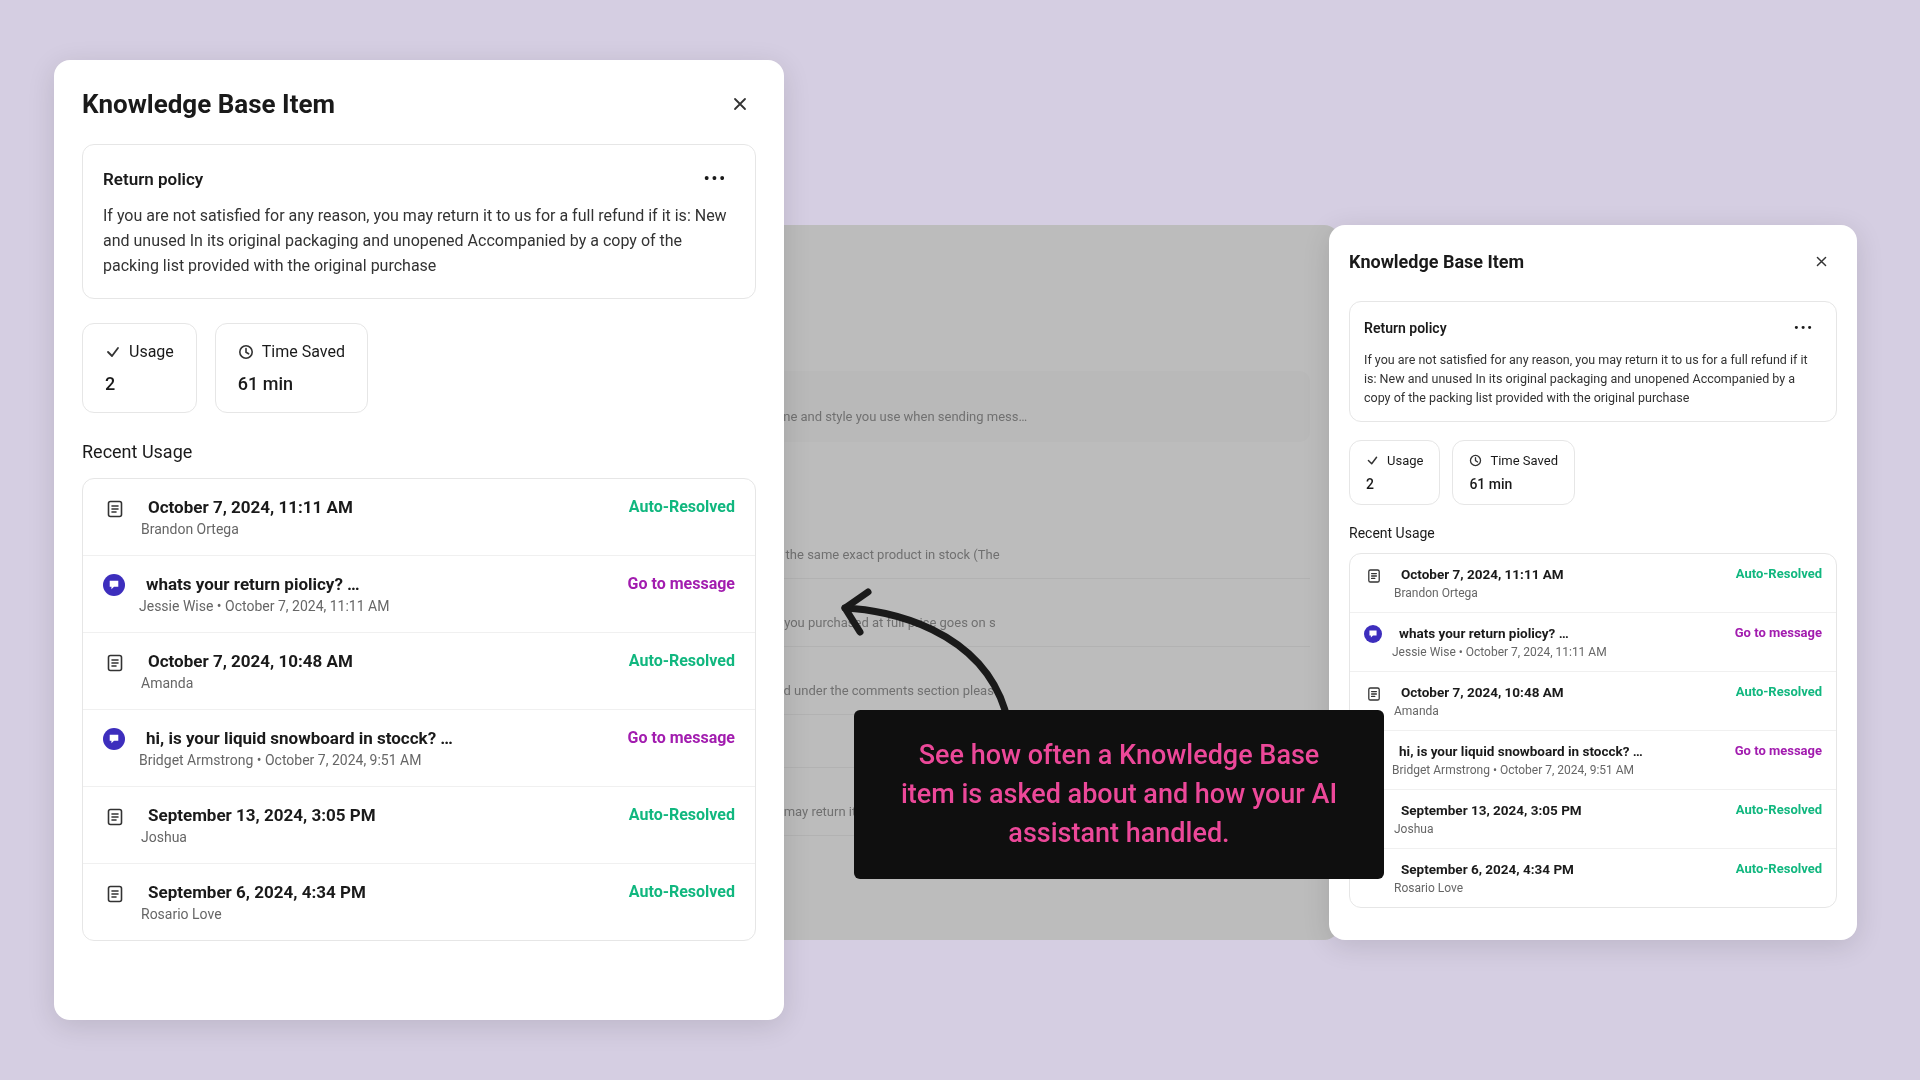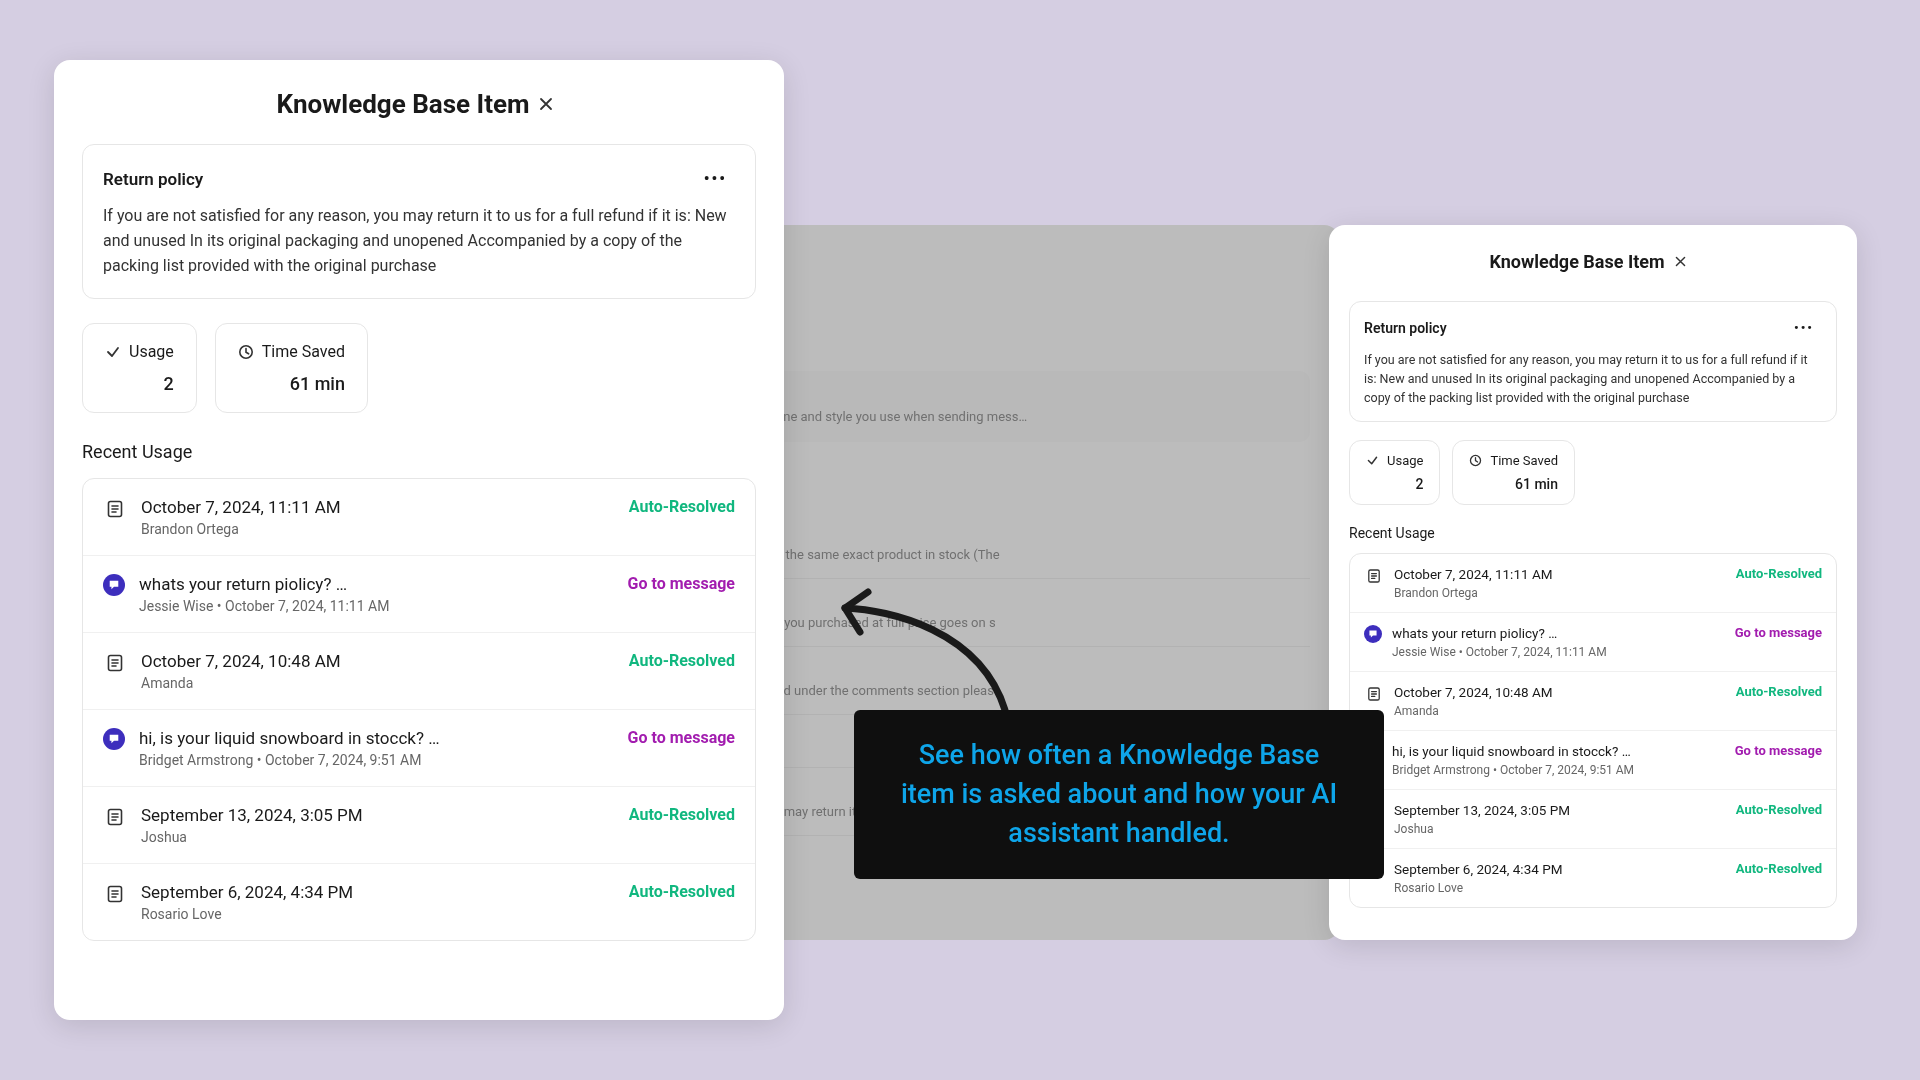--- a/index.html
+++ b/index.html
@@ -57,35 +57,35 @@
   .panel {
     position: absolute;
     background:#fff;
     border-radius:16px;
     box-shadow: 0 6px 28px rgba(0,0,0,0.12);
     overflow:hidden;
   }
   .panel.large { left:54px; top:60px; width:730px; height:960px; padding:28px; }
   .panel.small { left:1329px; top:225px; width:528px; height:715px; padding:20px; font-size:13px; }
 
-  .panel-header { display:flex; justify-content:center; align-items:center; margin-bottom:24px;}
+  .panel-header { display:flex; justify-content:space-between; align-items:center; margin-bottom:24px;}
   .panel.large .panel-title{font-size:26px;font-weight:700;}
   .panel.small .panel-title{font-size:18px;font-weight:700;}
   .close-btn{width:32px;height:32px;display:flex;align-items:center;justify-content:center;cursor:pointer;border-radius:6px;}
 
   .card{border:1px solid #e6e6e6;border-radius:12px;padding:20px;margin-bottom:24px;}
   .panel.small .card{padding:14px;margin-bottom:18px;}
   .card-head{display:flex;justify-content:space-between;align-items:center;margin-bottom:12px;}
   .panel.large .card-title{font-size:17px;font-weight:600;}
   .panel.small .card-title{font-size:14px;font-weight:600;}
   .dots{cursor:pointer;padding:4px 8px;letter-spacing:2px;font-weight:700;}
   .card-body{font-size:16px;line-height:1.55;color:#333;}
   .panel.small .card-body{font-size:12.5px;line-height:1.5;}
 
-  .stats-row{display:flex;gap:18px;margin-bottom:28px;text-align:right;}
+  .stats-row{display:flex;gap:18px;margin-bottom:28px;}
   .panel.small .stats-row{gap:12px;margin-bottom:20px;}
   .stat-box{border:1px solid #e6e6e6;border-radius:12px;padding:18px 22px;}
   .panel.small .stat-box{padding:12px 16px;}
   .stat-head{display:flex;gap:8px;align-items:center;margin-bottom:12px;font-size:16px;}
   .panel.small .stat-head{margin-bottom:8px;font-size:13px;}
   .stat-val{font-size:18px;font-weight:500;}
   .panel.small .stat-val{font-size:14px;}
 
   .section-title{font-size:18px;font-weight:400;margin-bottom:16px;}
   .panel.small .section-title{font-size:14px;margin-bottom:12px;}
@@ -96,33 +96,33 @@
   .usage-row:last-child{border-bottom:none;}
   .row-icon{width:24px;height:24px;flex-shrink:0;display:flex;align-items:center;justify-content:center;}
   .panel.small .row-icon{width:20px;height:20px;}
   .row-icon.doc svg{width:20px;height:20px;}
   .panel.small .row-icon.doc svg{width:16px;height:16px;}
   .row-icon.chat{width:22px;height:22px;border-radius:50%;background:#3d2ebd;display:flex;align-items:center;justify-content:center;}
   .panel.small .row-icon.chat{width:18px;height:18px;}
   .row-icon.chat svg{width:12px;height:12px;fill:#fff;}
   .panel.small .row-icon.chat svg{width:10px;height:10px;}
   .row-body{flex:1;min-width:0;}
-  .row-title{font-size:17px;font-weight:400;margin-bottom:4px;}
+  .row-title{font-size:17px;font-weight:700;margin-bottom:4px;margin-left:7px;}
   .panel.small .row-title{font-size:13.5px;}
   .row-sub{font-size:14px;color:#666;}
   .panel.small .row-sub{font-size:12px;}
   .row-action{font-size:16px;font-weight:700;white-space:nowrap;}
   .panel.small .row-action{font-size:13px;}
   .row-action.resolved{color:#11b77f;}
   .row-action.link{color:#a21caf;cursor:pointer;}
 
   
   .callout{
     position:absolute;left:854px;top:710px;width:530px;
-    background:#0f0f0f;color:#0ea5e9;border-radius:6px;
+    background:#0f0f0f;color:#ec4899;border-radius:6px;
     padding:26px 44px;font-size:27px;line-height:1.45;text-align:center;
     font-weight:500;
   }
   .arrow{position:absolute;left:830px;top:590px;pointer-events:none;}
   .arrow svg{width:200px;height:130px;overflow:visible;}
 </style>
 </head>
 <body>
 
 <div class="bg-panel">

